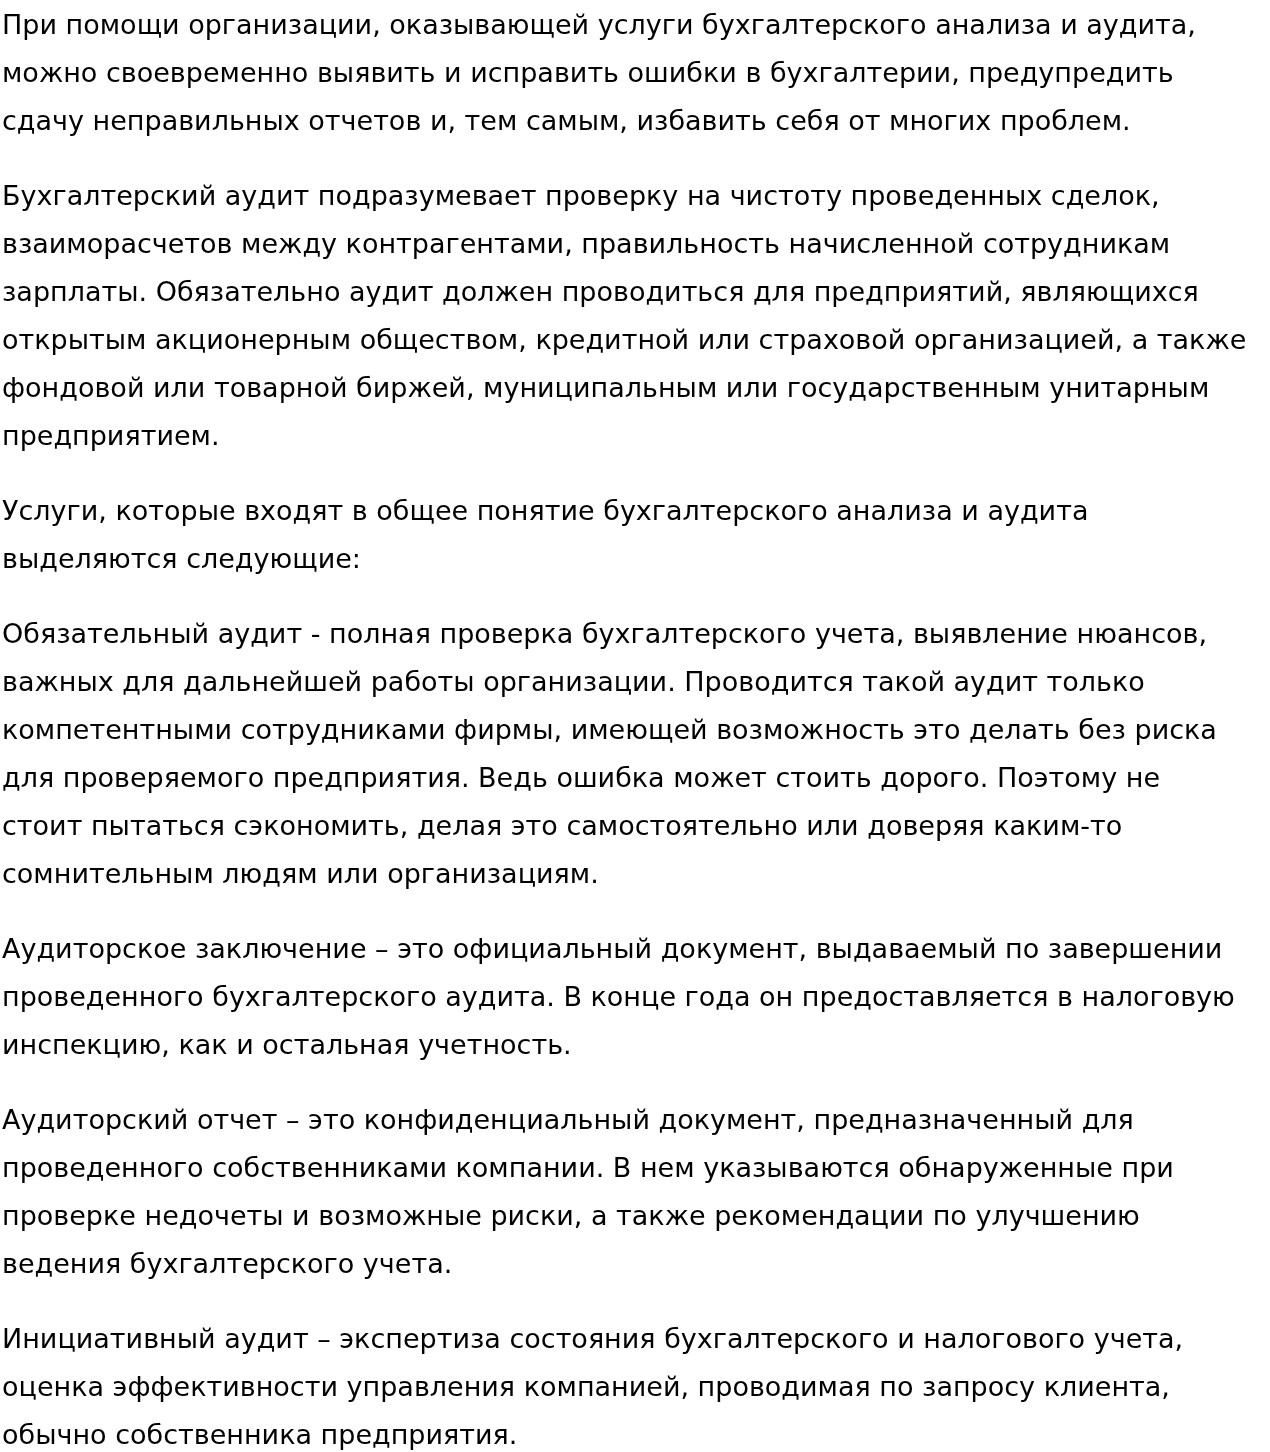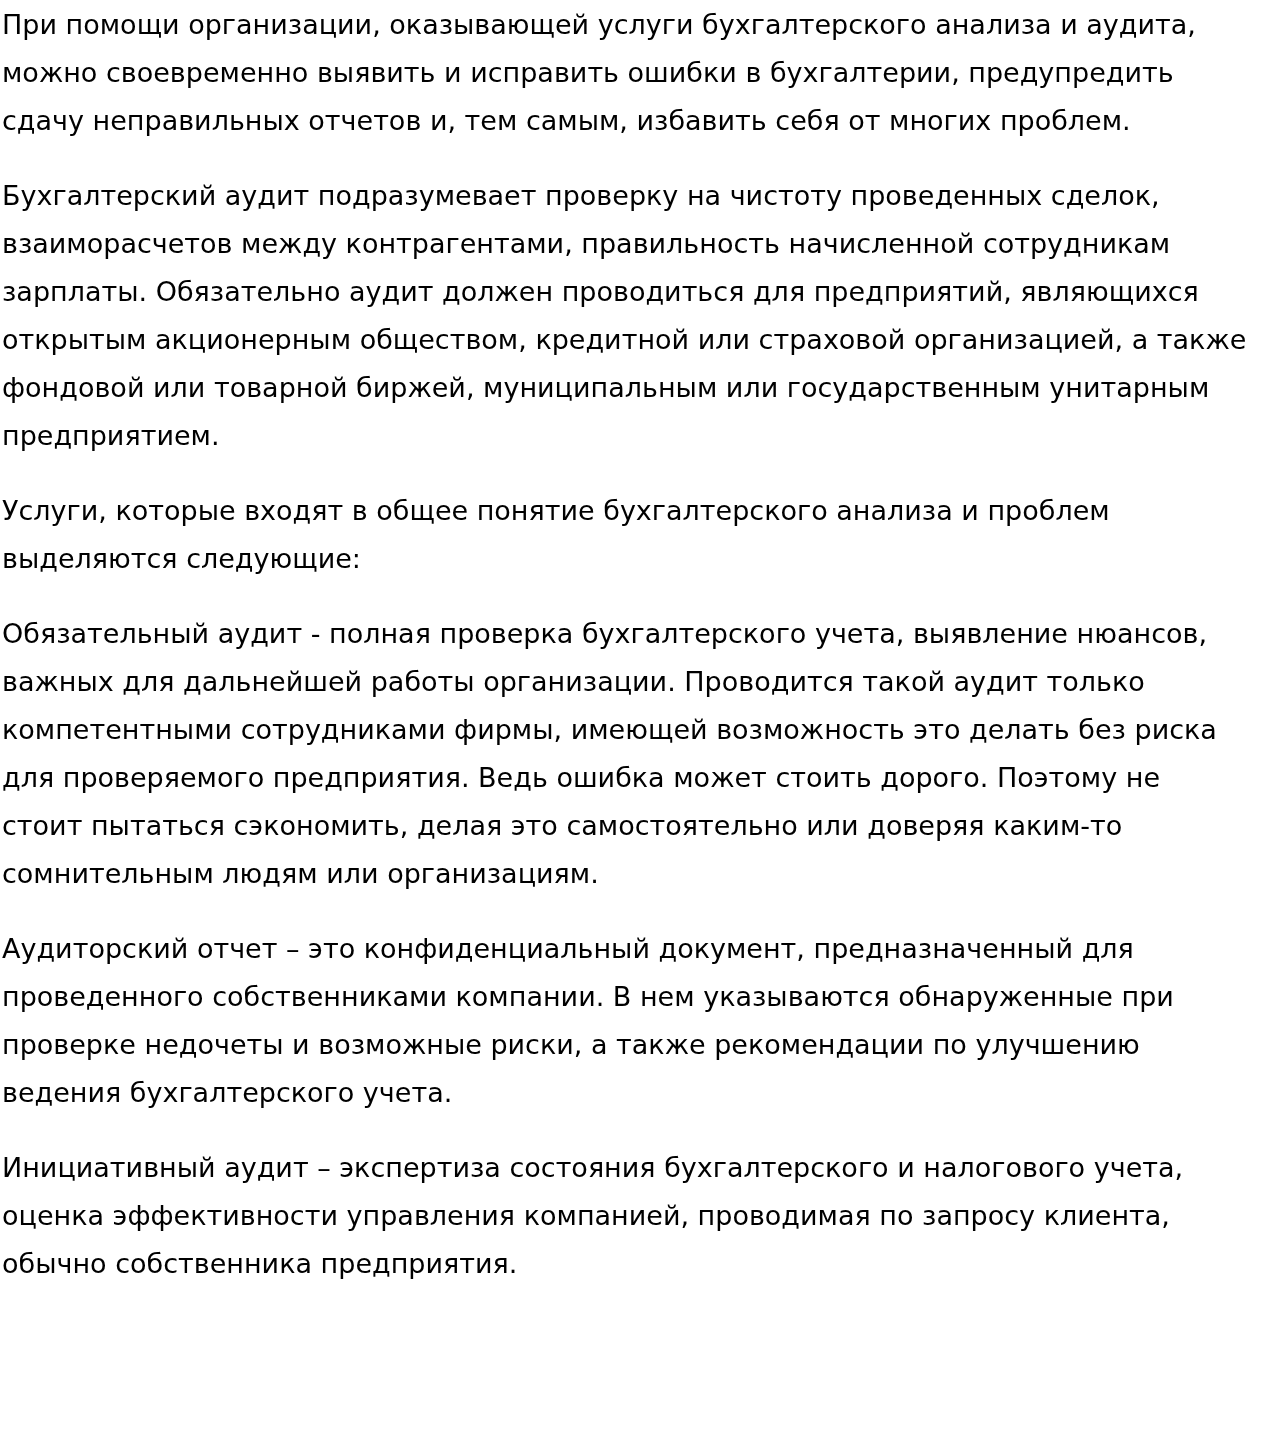--- a/index.html
+++ b/index.html
@@ -30,17 +30,18 @@
   .article-body p:last-child {
     margin-bottom: 0;
   }
 </style>
 </head>
 <body>
 
 <main class="article-body">
   <p>При помощи организации, оказывающей услуги бухгалтерского анализа и аудита, можно своевременно выявить и исправить ошибки в бухгалтерии, предупредить сдачу неправильных отчетов и, тем самым, избавить себя от многих проблем.</p>
   <p>Бухгалтерский аудит подразумевает проверку на чистоту проведенных сделок, взаиморасчетов между контрагентами, правильность начисленной сотрудникам зарплаты. Обязательно аудит должен проводиться для предприятий, являющихся открытым акционерным обществом, кредитной или страховой организацией, а также фондовой или товарной биржей, муниципальным или государственным унитарным предприятием.</p>
-  <p>Услуги, которые входят в общее понятие бухгалтерского анализа и проблем выделяются следующие:</p>
+  <p>Услуги, которые входят в общее понятие бухгалтерского анализа и аудита выделяются следующие:</p>
   <p>Обязательный аудит - полная проверка бухгалтерского учета, выявление нюансов, важных для дальнейшей работы организации. Проводится такой аудит только компетентными сотрудниками фирмы, имеющей возможность это делать без риска для проверяемого предприятия. Ведь ошибка может стоить дорого. Поэтому не стоит пытаться сэкономить, делая это самостоятельно или доверяя каким-то сомнительным людям или организациям.</p>
+  <p>Аудиторское заключение – это официальный документ, выдаваемый по завершении проведенного бухгалтерского аудита. В конце года он предоставляется в налоговую инспекцию, как и остальная учетность.</p>
   <p>Аудиторский отчет – это конфиденциальный документ, предназначенный для проведенного собственниками компании. В нем указываются обнаруженные при проверке недочеты и возможные риски, а также рекомендации по улучшению ведения бухгалтерского учета.</p>
   <p>Инициативный аудит – экспертиза состояния бухгалтерского и налогового учета, оценка эффективности управления компанией, проводимая по запросу клиента, обычно собственника предприятия.</p>
 </main>
 
 </body></html>

